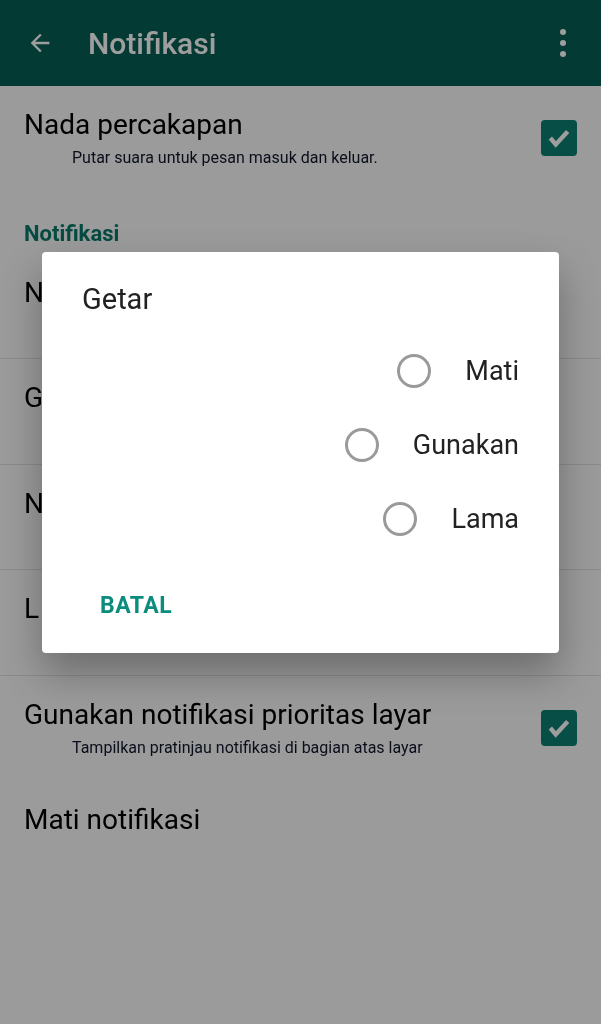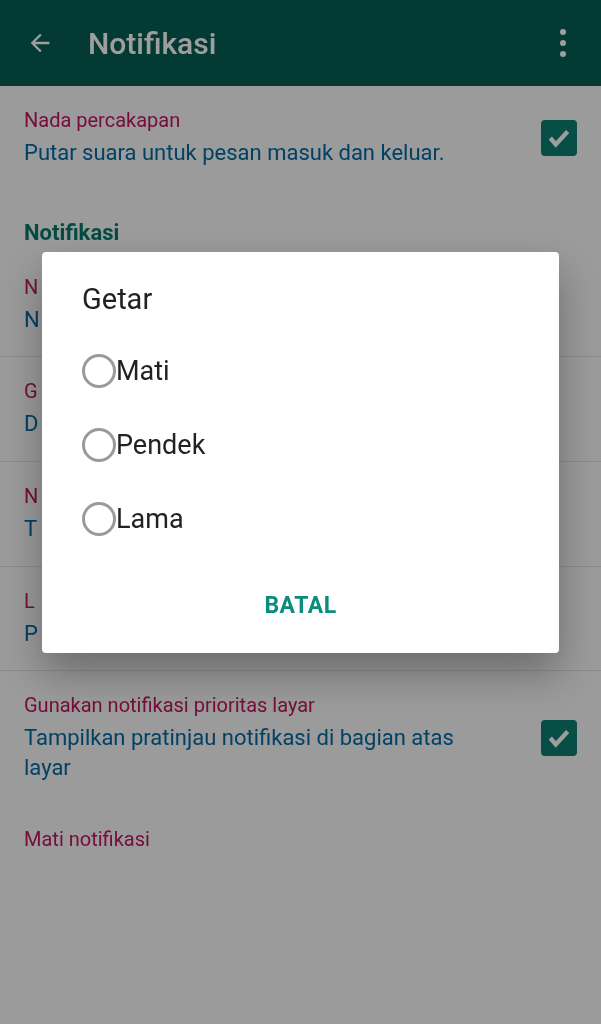--- a/index.html
+++ b/index.html
@@ -17,22 +17,22 @@
   .back-arrow { width: 48px; height: 48px; display:flex; align-items:center; justify-content:center; }
   .back-arrow svg { width: 28px; height: 28px; fill: #ffffff; }
   .appbar-title { color: #ffffff; font-size: 30px; font-weight: 500; margin-left: 24px; flex: 1; }
   .overflow { width: 40px; display:flex; flex-direction:column; align-items:center; justify-content:center; gap:5px; padding-right:4px;}
   .overflow span { width:6px; height:6px; background:#ffffff; border-radius:50%; }
 
   
   .content { padding-top: 0; }
   .item { padding: 22px 24px; position: relative; }
   .section-label { color: #0b796b; font-size: 22px; font-weight: 700; padding: 30px 24px 8px; }
-  .item-title { color: #be185d; font-size: 20px; margin-bottom: 6px; }
-  .item-sub { color: #0369a1; font-size: 22px; line-height: 1.35; max-width: 450px; }
+  .item-title { color: #000000; font-size: 28px; margin-bottom: 6px; }
+  .item-sub { color: #0f172a; font-size: 16px; line-height: 1.35; max-width: 450px; margin-left: 48px; }
   .checkbox {
     position: absolute; right: 24px; top: 50%; transform: translateY(-50%);
     width: 36px; height: 36px; background: #0c7e72; border-radius: 4px;
     display:flex; align-items:center; justify-content:center;
   }
   .checkbox svg { width: 26px; height: 26px; fill: none; stroke: #ffffff; stroke-width: 4; }
 
   
   .scrim {
     position: absolute; inset: 0; background: rgba(0,0,0,0.38);
@@ -42,34 +42,35 @@
     left: 42px; right: 42px; top: 252px;
     background: #ffffff; border-radius: 4px;
     box-shadow: 0 20px 40px rgba(0,0,0,0.3);
     padding: 30px 0 16px;
   }
   .dialog-title {
     font-size: 29px; font-weight: 400; color: #212121;
     padding: 0 40px 18px;
   }
   .option {
-    display:flex; align-items:center; 
+    display:flex; align-items:center; gap: 34px;
     padding: 20px 40px;
+    justify-content: flex-end;
   }
   .radio {
     width: 34px; height: 34px; border-radius: 50%;
     border: 3px solid #9a9a9a; position: relative; flex-shrink:0;
     display:flex; align-items:center; justify-content:center;
   }
   .radio.selected { border-color: #0c9d8c; }
   .radio.selected::after {
     content:""; width:18px; height:18px; background:#0c9d8c; border-radius:50%;
   }
   .option-label { font-size: 27px; color: #222; }
-  .dialog-actions { display:flex; justify-content:center; padding: 26px 44px 8px; }
+  .dialog-actions { display:flex; justify-content:flex-start; padding: 26px 44px 8px; }
   .dialog-btn { color:#0c8c7d; font-size:23px; font-weight:700; letter-spacing:0.5px; padding:10px 14px; }
 
   .hairline { height:1px; background:#e0e0e0; }
 </style>
 </head>
 <body>
 
 <div class="appbar">
   <div class="back-arrow">
     <svg viewBox="0 0 24 24">
@@ -138,21 +139,21 @@
 
 <div class="dialog">
   <div class="dialog-title">Getar</div>
 
   <div class="option">
     <div class="radio"></div>
     <div class="option-label">Mati</div>
   </div>
   <div class="option">
     <div class="radio"></div>
-    <div class="option-label">Pendek</div>
+    <div class="option-label">Gunakan</div>
   </div>
   <div class="option">
     <div class="radio"></div>
     <div class="option-label">Lama</div>
   </div>
 
   <div class="dialog-actions">
     <div class="dialog-btn">BATAL</div>
   </div>
 </div>

